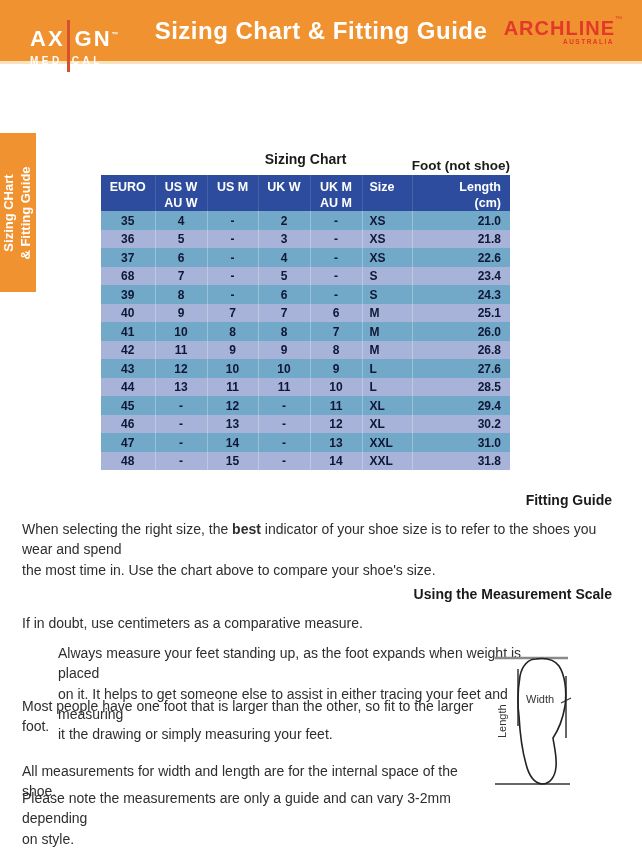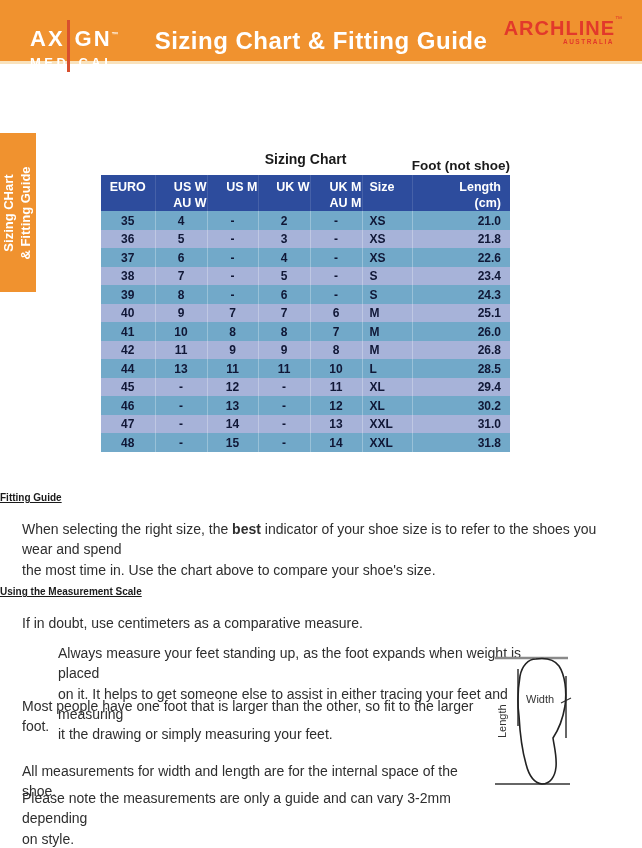--- a/index.html
+++ b/index.html
@@ -6,58 +6,58 @@
   body { background:#fff; font-family:"Liberation Sans", sans-serif; }
   .page { position:relative; width:642px; height:848px; background:#fff; overflow:hidden; }
 
   
   .header { position:absolute; top:0; left:0; width:642px; height:64px;
             background:#F0922F; border-bottom:3px solid #F9E2BC; }
   .axign { position:absolute; left:30px; top:26px; color:#fff; }
   .axign-row { font-size:22px; font-weight:bold; letter-spacing:2px; display:flex; align-items:baseline; }
   .axign-gap { display:inline-block; width:10px; }
   .axign-tm { font-size:7px; vertical-align:super; position:relative; top:-9px; }
-  .axign-sub { font-size:13px; font-weight:bold; letter-spacing:3.5px; margin-top:3px; display:flex;align-items:flex-end; }
+  .axign-sub { font-size:10px; font-weight:bold; letter-spacing:3.5px; margin-top:3px; display:flex;align-items:flex-end; }
   .axign-sub .axign-gap { width:9px; }
   .axign-line { position:absolute; left:37px; top:-6px; height:52px; width:2.5px; background:#D8502E; }
   .page-title { position:absolute; left:0; right:0; top:17px; text-align:center;
-                color:#fff; font-size:24px; font-weight:bold; letter-spacing:0.5px;margin-top:10px; }
+                color:#fff; font-size:24px; font-weight:bold; letter-spacing:0.5px; }
   .archline { position:absolute; right:20px; top:17px; color:#E2392B; text-align:right; }
   .archline-name { font-size:20px; font-weight:bold; letter-spacing:1px; }
   .archline-tm { font-size:7px; vertical-align:super; position:relative; top:-8px; }
   .archline-sub { font-size:6.5px; font-weight:bold; letter-spacing:1.5px; margin-top:-2px; padding-right:8px; }
 
   
   .side-tab { position:absolute; left:0; top:133px; width:36px; height:159px; background:#F0922F; }
   .side-tab-text { position:absolute; left:50%; top:50%;
                    transform:translate(-50%,-50%) rotate(-90deg);
                    white-space:nowrap; text-align:center; color:#fff;
                    font-size:13px; font-weight:bold; line-height:1.3; }
 
   
   .chart-title { position:absolute; top:151px; left:101px; width:409px; text-align:center;
                  font-size:14px; font-weight:bold; color:#1a1a1a; }
   .foot-note { position:absolute; top:158px; right:132px; font-size:13.5px; font-weight:bold; color:#1a1a1a; }
   .table-wrap { position:absolute; top:175px; left:101px; width:409px; }
   table { border-collapse:collapse; width:409px; table-layout:fixed;padding-left:36px; }
   th { background:#2D4C9D; color:#fff; font-size:12.5px; font-weight:bold;
        height:35px; vertical-align:top; padding-top:5px; line-height:1.25; }
-  th + th { border-left:1px solid rgba(255,255,255,0.12);text-align:right; }
+  th + th { border-left:1px solid rgba(255,255,255,0.12); }
   td { font-size:12px; font-weight:bold; color:#101736; height:18.5px; }
   td + td { border-left:1px solid rgba(255,255,255,0.28); }
   th, td { text-align:center; }
   .c0{width:54px} .c1{width:52px} .c2{width:51px} .c3{width:52px} .c4{width:52px}
   .c5{width:50px; text-align:left; padding-left:7px;}
   .c6{width:98px; text-align:right; padding-right:9px;}
   tbody tr:nth-child(odd)  td { background:#72A9C9; }
   tbody tr:nth-child(even) td { background:#A7B3D9; }
 
   
-  .h2 { position:absolute; left:0; width:612px; text-align:left;
-        font-size:10px; font-weight:bold; color:#1a1a1a;text-decoration:underline; }
+  .h2 { position:absolute; left:0; width:612px; text-align:right;
+        font-size:14px; font-weight:bold; color:#1a1a1a; }
   .h-fitting { top:492px; }
   .h-measure { top:586px; }
   .para { position:absolute; left:22px; font-size:14px; line-height:1.45;
           color:#2e2e2e; white-space:pre-line; }
   .p1 { top:519px; width:606px; }
   .p2 { top:560px; width:606px; }
   .p3 { top:613px; width:606px; }
   .p4 { top:643px; width:468px;margin-left:36px; }
   .p5 { top:696px; width:468px; }
   .p6 { top:761px; width:468px; }
@@ -140,21 +140,21 @@
           <tr>
             <td class="c0">37</td>
             <td class="c1">6</td>
             <td class="c2">-</td>
             <td class="c3">4</td>
             <td class="c4">-</td>
             <td class="c5">XS</td>
             <td class="c6">22.6</td>
           </tr>
           <tr>
-            <td class="c0">38</td>
+            <td class="c0">68</td>
             <td class="c1">7</td>
             <td class="c2">-</td>
             <td class="c3">5</td>
             <td class="c4">-</td>
             <td class="c5">S</td>
             <td class="c6">23.4</td>
           </tr>
           <tr>
             <td class="c0">39</td>
             <td class="c1">8</td>
@@ -183,20 +183,29 @@
             <td class="c6">26.0</td>
           </tr>
           <tr>
             <td class="c0">42</td>
             <td class="c1">11</td>
             <td class="c2">9</td>
             <td class="c3">9</td>
             <td class="c4">8</td>
             <td class="c5">M</td>
             <td class="c6">26.8</td>
+          </tr>
+          <tr>
+            <td class="c0">43</td>
+            <td class="c1">12</td>
+            <td class="c2">10</td>
+            <td class="c3">10</td>
+            <td class="c4">9</td>
+            <td class="c5">L</td>
+            <td class="c6">27.6</td>
           </tr>
           <tr>
             <td class="c0">44</td>
             <td class="c1">13</td>
             <td class="c2">11</td>
             <td class="c3">11</td>
             <td class="c4">10</td>
             <td class="c5">L</td>
             <td class="c6">28.5</td>
           </tr>

